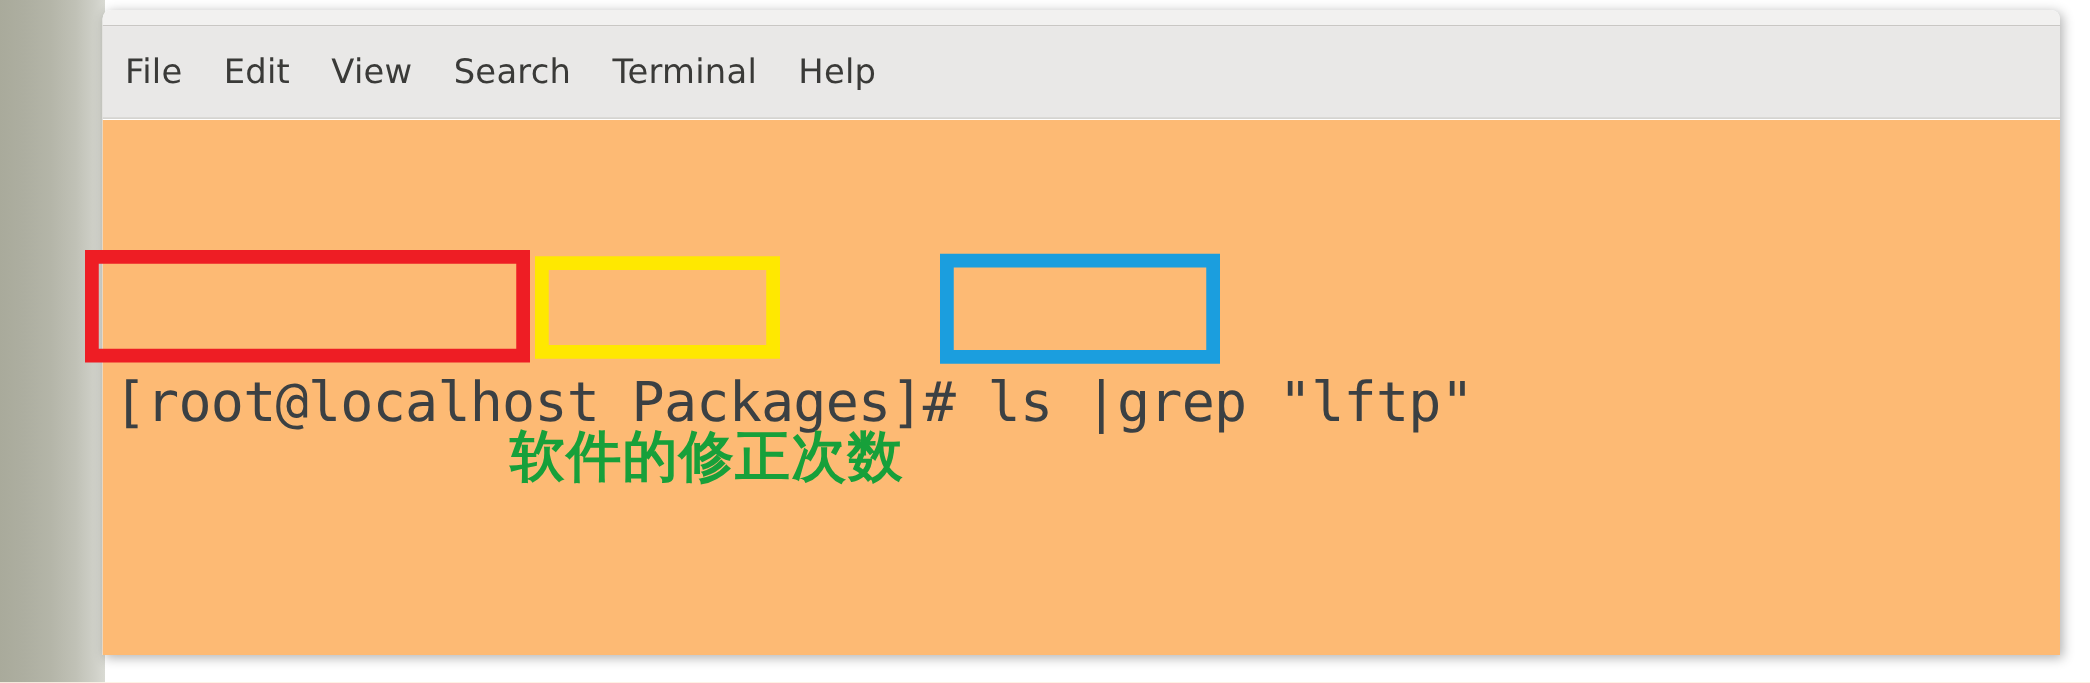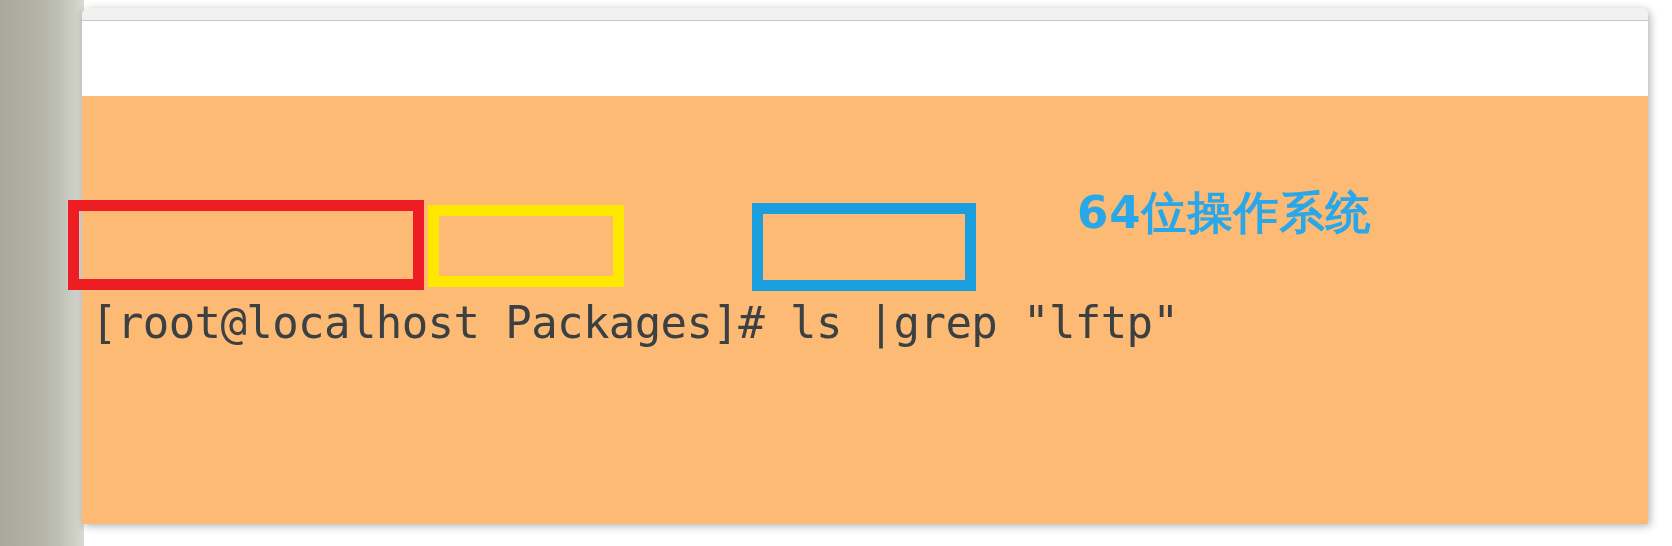--- a/index.html
+++ b/index.html
@@ -147,20 +147,28 @@
 <body>
 
 <div id="root">
 
   <div id="desktop-backdrop"></div>
 
   <div id="terminal-window">
 
     <div id="window-topstrip"></div>
 
+    <div id="menu-bar">
+      <div class="menu-item">File</div>
+      <div class="menu-item">Edit</div>
+      <div class="menu-item">View</div>
+      <div class="menu-item">Search</div>
+      <div class="menu-item">Terminal</div>
+      <div class="menu-item">Help</div>
+    </div>
 
     <div id="terminal-body">
       <div id="terminal-lines">
 
         <div class="term-line">[root@localhost Packages]# ls |grep "lftp"</div>
 
         
 
         
 
@@ -169,16 +177,16 @@
         
 
       </div>
     </div>
   </div>
 
   <div class="anno-box" id="anno-box-red"></div>
   <div class="anno-box" id="anno-box-yellow"></div>
   <div class="anno-box" id="anno-box-blue"></div>
 
-  <div class="anno-label" id="anno-label-blue">64位操作系统</div>
+  <div class="anno-label" id="anno-label-green">软件的修正次数</div>
 
 
 </div>
 
 </body></html>

